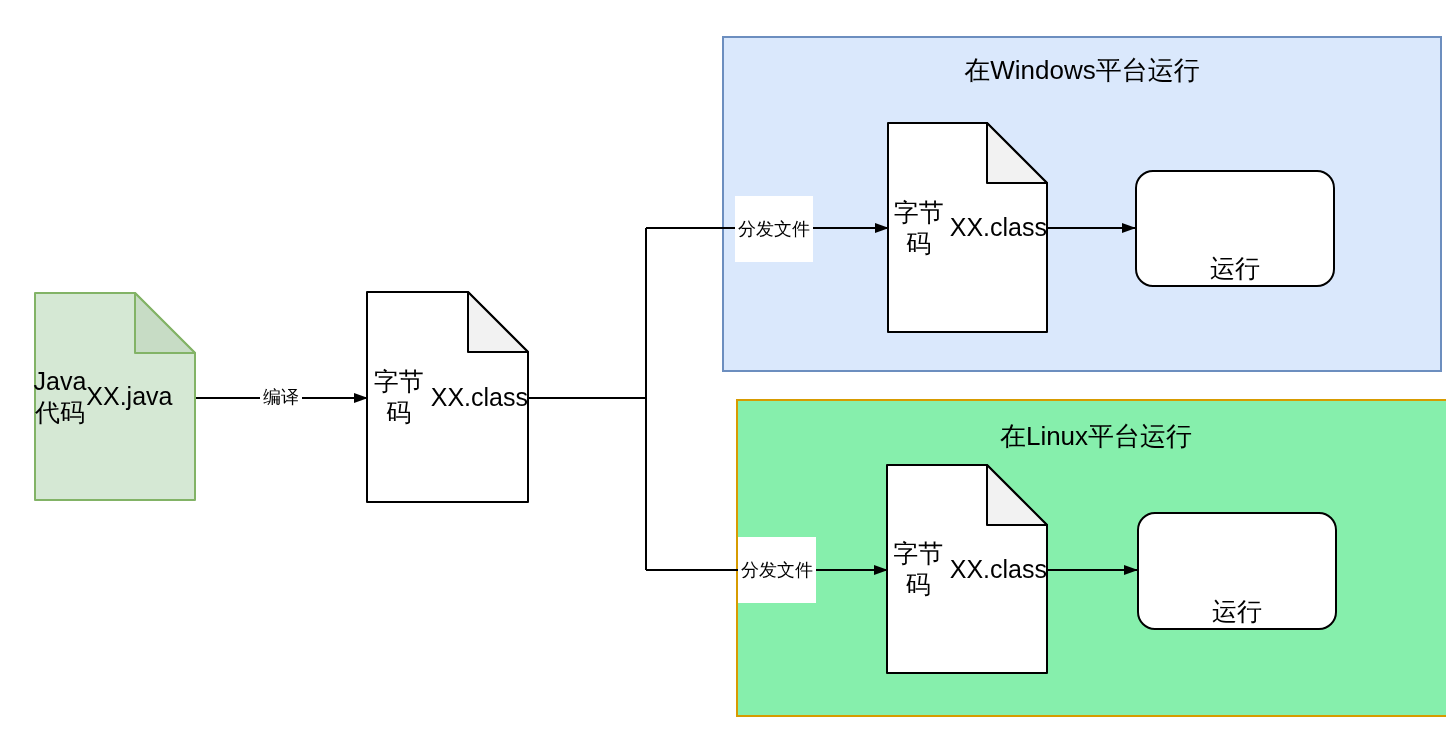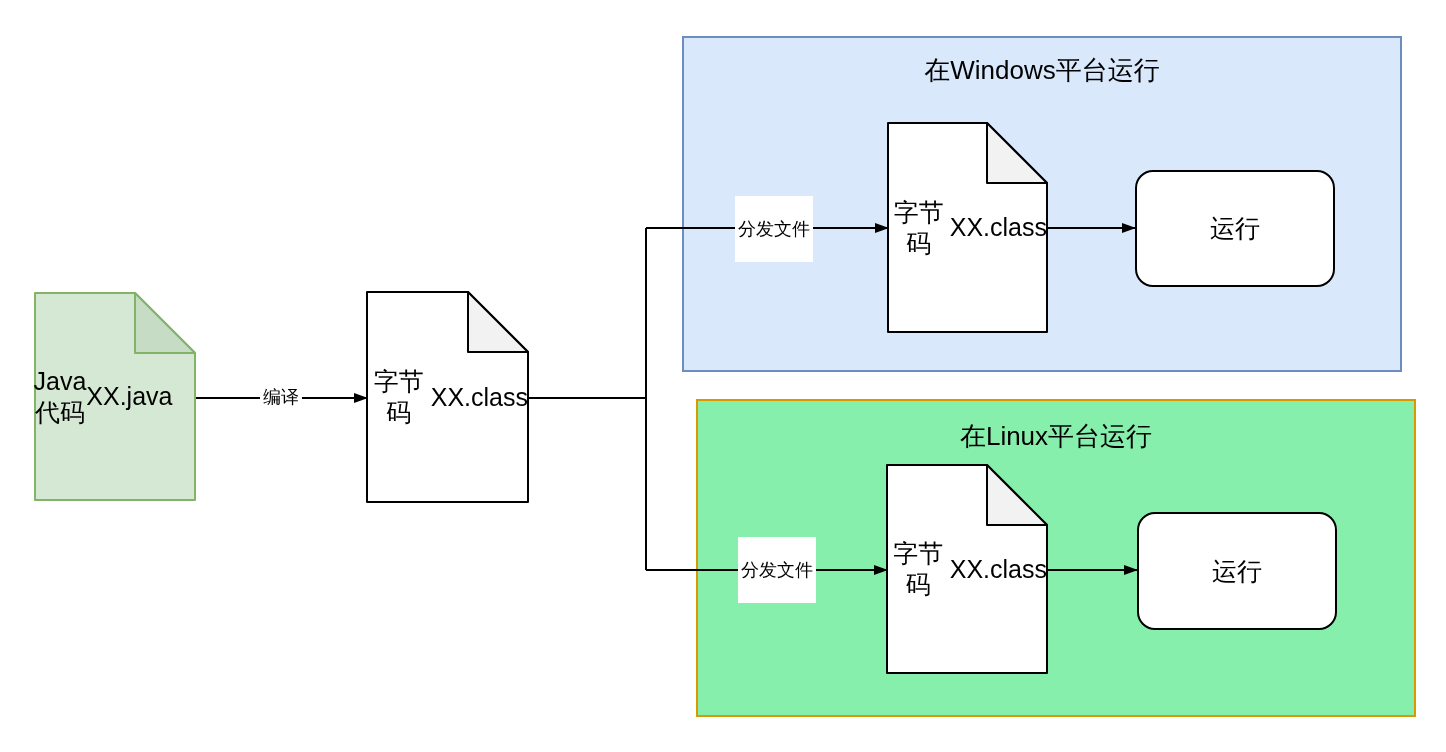--- a/index.html
+++ b/index.html
@@ -5,21 +5,21 @@
   html,body{margin:0;padding:0;background:#ffffff;}
   .canvas{
     position:relative;
     width:1446px;height:752px;
     background:#ffffff;
     font-family:"Liberation Sans","DejaVu Sans",sans-serif;
     color:#000000;
     overflow:hidden;
   }
   
-  .container{position:absolute;box-sizing:border-box;border:2px solid;}
+  .container{position:absolute;box-sizing:border-box;border:2px solid;margin-left:40px;}
   .container-windows{left:682px;top:36px;width:720px;height:336px;background:#dae8fc;border-color:#6c8ebf;}
   .container-linux{left:696px;top:399px;width:720px;height:318px;background:#86efac;border-color:#d79b00;}
   .container-title{
     position:absolute;left:0;width:100%;
     text-align:center;font-size:26px;line-height:30px;
   }
   .container-windows .container-title{top:17px;}
   .container-linux .container-title{top:20px;}
 
   
@@ -35,21 +35,21 @@
   }
   .doc-java{left:35px;top:293px;width:136px;height:207px;}
   .doc-main{left:367px;top:292px;width:161px;height:210px;}
   .doc-win{left:888px;top:123px;width:159px;height:209px;}
   .doc-linux{left:887px;top:465px;width:160px;height:208px;}
 
   
   .run-node{
     position:absolute;box-sizing:border-box;
     background:#ffffff;border:2px solid #000000;border-radius:18px;
-    display:flex;align-items:center;justify-content:center;
+    display:flex;align-items:flex-end;justify-content:center;
     font-size:25px;
   }
   .run-win{left:1135px;top:170px;width:200px;height:117px;}
   .run-linux{left:1137px;top:512px;width:200px;height:118px;}
 
   
   .edge-label{
     position:absolute;transform:translate(-50%,-50%);
     background:#ffffff;padding:18px 3px;
     font-size:18px;line-height:30px;white-space:nowrap;

